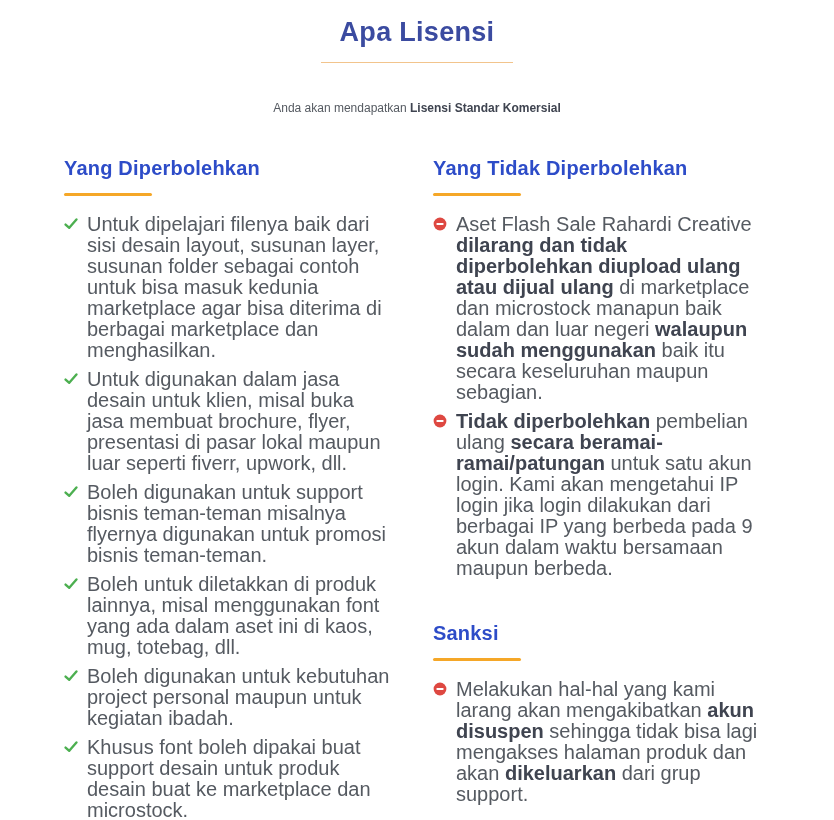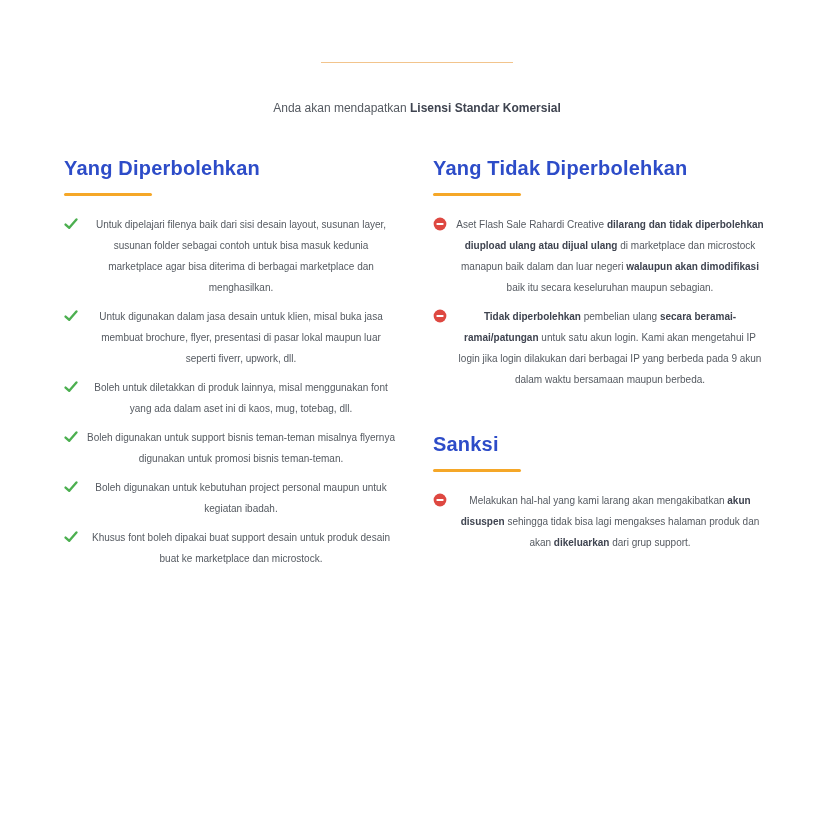--- a/index.html
+++ b/index.html
@@ -65,43 +65,42 @@
 
   ul.rule-list { list-style: none; margin: 18px 0 0; padding: 0; }
   ul.rule-list li {
     display: flex;
     align-items: flex-start;
     gap: 9px;
     margin: 0 0 8px;
   }
   ul.rule-list li p {
     margin: 0;
-    font-size: 10px;
+    font-size: 20px;
     line-height: 21px;
     color: var(--body-text, #555a61);
-    text-align: center;
   }
   ul.rule-list li p b { color: var(--bold-text, #3f4450); font-weight: 700; }
   .bullet-icon {
     flex: 0 0 14px;
     width: 14px;
     height: 14px;
     margin-top: 3px;
     display: inline-block;
   }
   .bullet-icon svg { display: block; width: 14px; height: 14px; }
 
   .section-sanctions { margin-top: 44px; }
 </style>
 </head>
 <body style="--title-blue: #3B4BA0; --heading-blue: #2D4CC8; --accent-orange: #F5A728; --divider-orange: #F2C48C; --check-green: #4CAF50; --forbidden-red: #DE4841; --body-text: #555A61; --bold-text: #3F4450;">
 
 <div class="page">
   <header>
-    <h1><br></h1>
+    <h1><span>Apa Lisensi</span><br></h1>
     <div class="title-divider"></div>
     <p class="intro"><span>Anda akan mendapatkan </span><b>Lisensi Standar Komersial</b><br></p>
   </header>
 
   <div class="columns">
     <section class="col">
       <h2>Yang Diperbolehkan</h2>
       <div class="heading-bar"></div>
       <ul class="rule-list" id="allowed-list">
           <li>
@@ -119,29 +118,29 @@
               </svg>
             </span>
             <p><span>Untuk digunakan dalam jasa desain untuk klien, misal buka jasa membuat brochure, flyer, presentasi di pasar lokal maupun luar seperti fiverr, upwork, dll.</span></p>
           </li>
           <li>
             <span class="bullet-icon">
               <svg viewBox="0 0 16 16">
                 <path d="M1.8 8.6 L6 12.4 L14.2 2.8" fill="none" stroke="#4CAF50" stroke-width="2.7" stroke-linecap="round" stroke-linejoin="round"></path>
               </svg>
             </span>
+            <p><span>Boleh digunakan untuk support bisnis teman-teman misalnya flyernya digunakan untuk promosi bisnis teman-teman.</span></p>
+          </li>
+          <li>
+            <span class="bullet-icon">
+              <svg viewBox="0 0 16 16">
+                <path d="M1.8 8.6 L6 12.4 L14.2 2.8" fill="none" stroke="#4CAF50" stroke-width="2.7" stroke-linecap="round" stroke-linejoin="round"></path>
+              </svg>
+            </span>
             <p><span>Boleh untuk diletakkan di produk lainnya, misal menggunakan font yang ada dalam aset ini di kaos, mug, totebag, dll.</span></p>
-          </li>
-          <li>
-            <span class="bullet-icon">
-              <svg viewBox="0 0 16 16">
-                <path d="M1.8 8.6 L6 12.4 L14.2 2.8" fill="none" stroke="#4CAF50" stroke-width="2.7" stroke-linecap="round" stroke-linejoin="round"></path>
-              </svg>
-            </span>
-            <p><span>Boleh digunakan untuk support bisnis teman-teman misalnya flyernya digunakan untuk promosi bisnis teman-teman.</span></p>
           </li>
           <li>
             <span class="bullet-icon">
               <svg viewBox="0 0 16 16">
                 <path d="M1.8 8.6 L6 12.4 L14.2 2.8" fill="none" stroke="#4CAF50" stroke-width="2.7" stroke-linecap="round" stroke-linejoin="round"></path>
               </svg>
             </span>
             <p><span>Boleh digunakan untuk kebutuhan project personal maupun untuk kegiatan ibadah.</span></p>
           </li>
           <li>
@@ -160,21 +159,21 @@
         <h2>Yang Tidak Diperbolehkan</h2>
         <div class="heading-bar"></div>
         <ul class="rule-list" id="not-allowed-list">
             <li>
               <span class="bullet-icon">
                 <svg viewBox="0 0 16 16">
                   <circle cx="8" cy="8" r="7.3" fill="#DE4841"></circle>
                   <rect x="3.8" y="6.9" width="8.4" height="2.3" rx="1.15" fill="#ffffff"></rect>
                 </svg>
               </span>
-              <p><span>Aset Flash Sale Rahardi Creative </span><b>dilarang dan tidak diperbolehkan diupload ulang atau dijual ulang</b><span> di marketplace dan microstock manapun baik dalam dan luar negeri </span><b>walaupun akan dimodifikasi</b><span> baik itu secara keseluruhan maupun sebagian.</span></p>
+              <p><span>Aset Flash Sale Rahardi Creative </span><b>dilarang dan tidak diperbolehkan diupload ulang atau dijual ulang</b><span> di marketplace dan microstock manapun baik dalam dan luar negeri </span><b>walaupun sudah menggunakan</b><span> baik itu secara keseluruhan maupun sebagian.</span></p>
             </li>
             <li>
               <span class="bullet-icon">
                 <svg viewBox="0 0 16 16">
                   <circle cx="8" cy="8" r="7.3" fill="#DE4841"></circle>
                   <rect x="3.8" y="6.9" width="8.4" height="2.3" rx="1.15" fill="#ffffff"></rect>
                 </svg>
               </span>
               <p><b>Tidak diperbolehkan</b><span> pembelian ulang </span><b>secara beramai-ramai/patungan</b><span> untuk satu akun login. Kami akan mengetahui IP login jika login dilakukan dari berbagai IP yang berbeda pada 9 akun dalam waktu bersamaan maupun berbeda.</span></p>
             </li>

